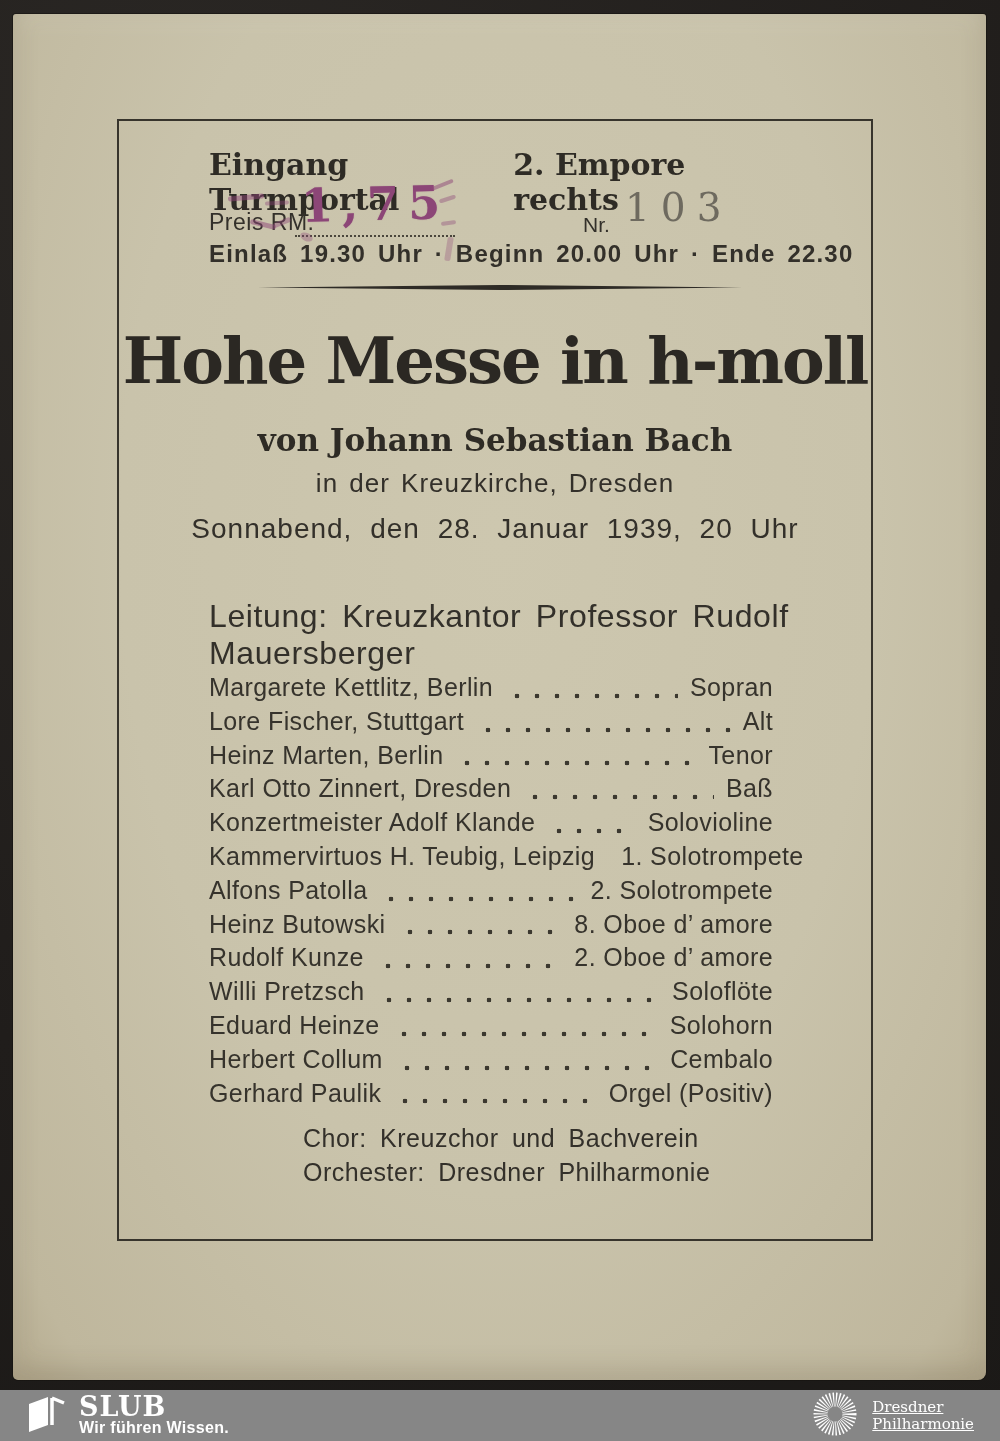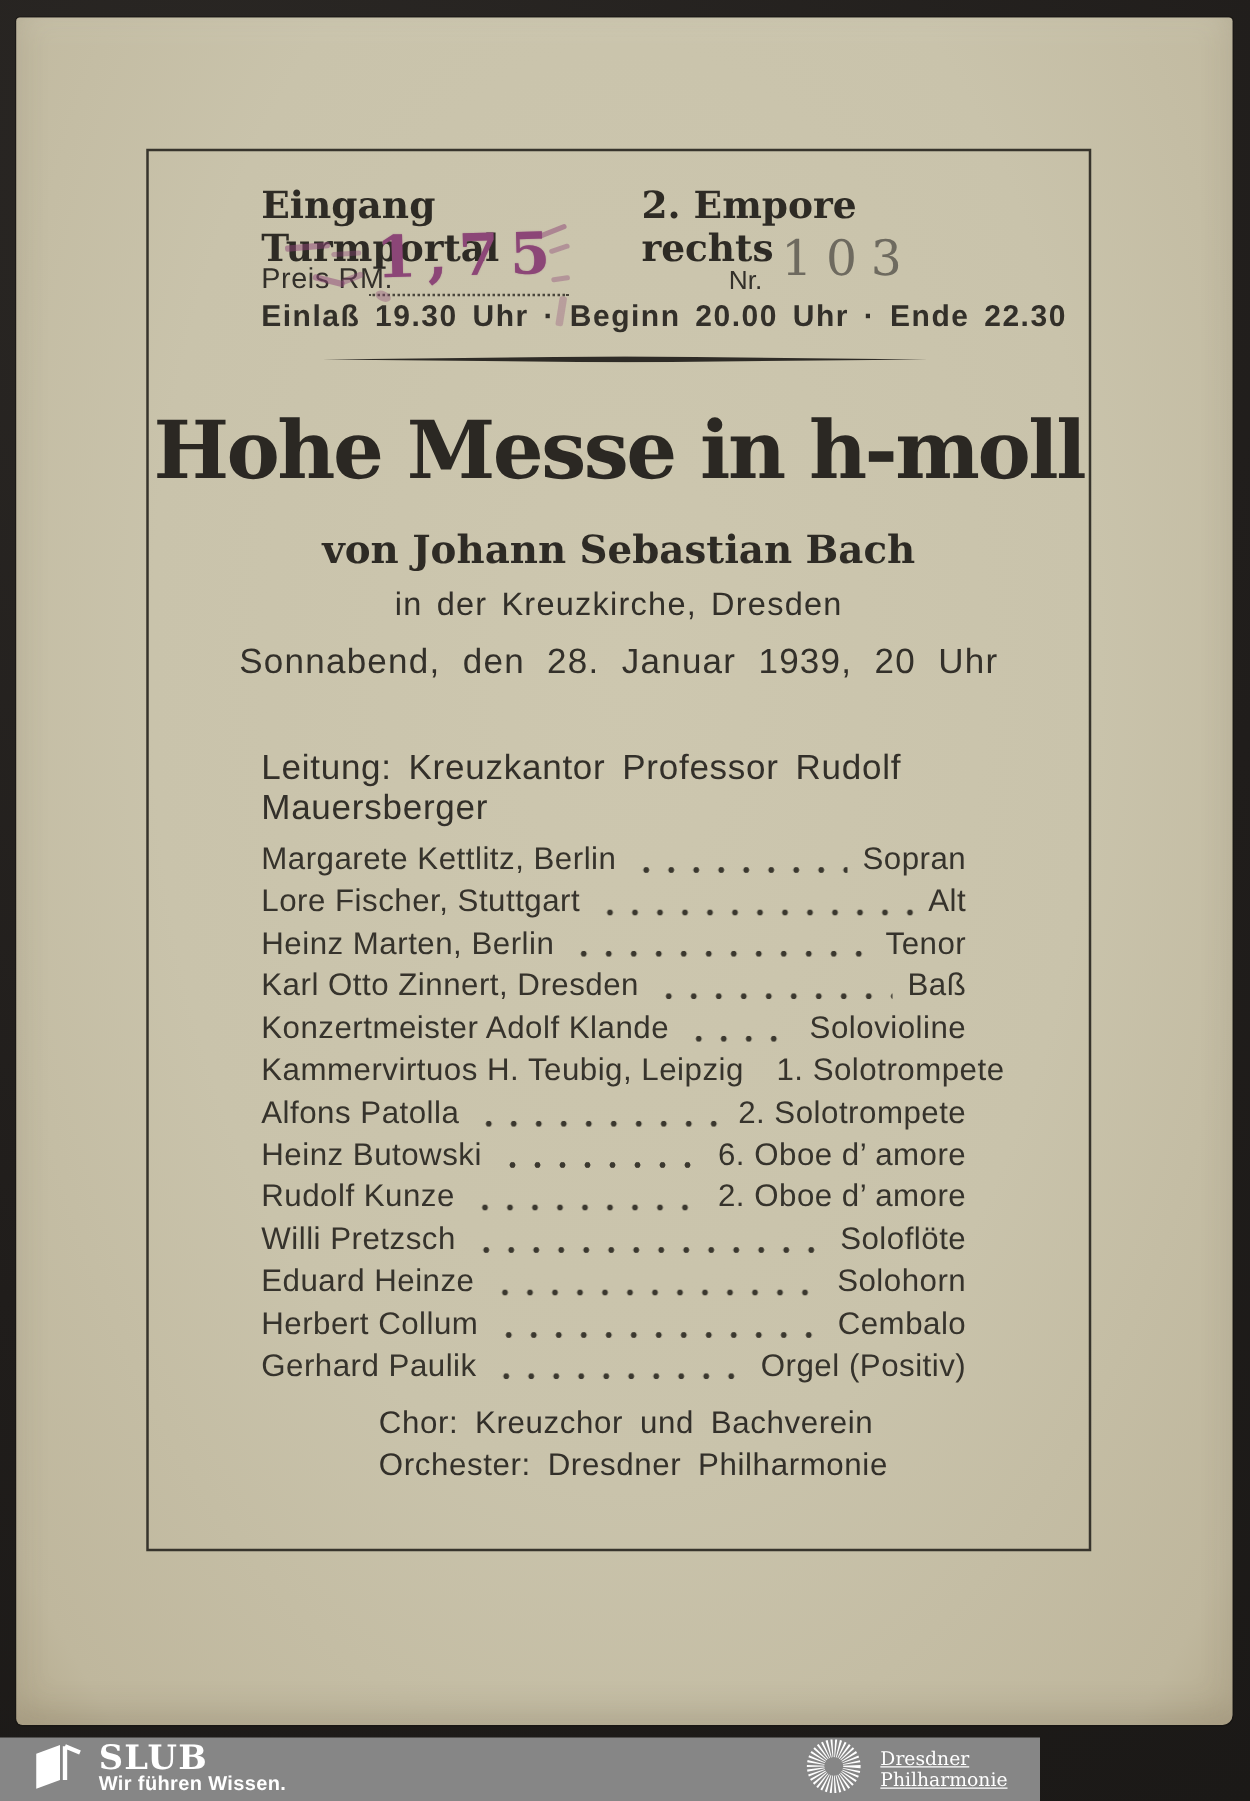--- a/index.html
+++ b/index.html
@@ -85,21 +85,21 @@
   .venue{
     position:absolute;top:347px;left:0;right:0;text-align:center;
     font-size:26px;color:#33302a;letter-spacing:1px;word-spacing:3px;
   }
   .dateline{
     position:absolute;top:392px;left:0;right:0;text-align:center;
     font-size:28px;color:#33302a;letter-spacing:1px;word-spacing:9px;
   }
   .conductor{
     position:absolute;top:477px;left:90px;
-    font-size:28px;color:#33302a;letter-spacing:.6px;word-spacing:5px;
+    font-size:32px;color:#33302a;letter-spacing:.6px;word-spacing:5px;
   }
   .soloists-heading{
     position:absolute;top:521px;left:0;right:0;text-align:center;
     font-size:25px;color:#33302a;letter-spacing:1px;
   }
   
   .rows{position:absolute;top:552px;left:90px;right:98px;}
   .row{
     display:flex;align-items:baseline;height:33.8px;
     font-size:25px;color:#36332c;letter-spacing:.4px;
@@ -112,21 +112,21 @@
     background-position:0 calc(100% - 8px);
   }
   .row .r{white-space:nowrap;}
   
   .ensemble{
     position:absolute;top:1000px;left:184px;
     font-size:25px;color:#33302a;letter-spacing:.5px;word-spacing:6px;line-height:34px;
   }
   
   .footer-bar{
-    position:absolute;left:0;bottom:0;width:832px;height:51px;background:#868686;
+    position:absolute;left:0;bottom:0;width:1000px;height:51px;background:#868686;
     display:flex;justify-content:space-between;align-items:center;
     padding:0 26px;box-sizing:border-box;
   }
   .slub{display:flex;align-items:center;gap:13px;}
   .slub-text{display:flex;flex-direction:column;}
   .slub-name{
     font-family:"DejaVu Serif",serif;font-weight:700;font-size:27px;line-height:25px;
     color:#fff;letter-spacing:1px;
   }
   .slub-tag{font-size:16px;font-weight:700;color:#fff;letter-spacing:.3px;}
@@ -206,21 +206,21 @@
           <span class="r">1. Solotrompete</span>
       </div>
       <div class="row">
         <span class="n">Alfons Patolla</span>
           <span class="leader"></span>
           <span class="r">2. Solotrompete</span>
       </div>
       <div class="row">
         <span class="n">Heinz Butowski</span>
           <span class="leader"></span>
-          <span class="r">6. Oboe d’ amore</span>
+          <span class="r">8. Oboe d’ amore</span>
       </div>
       <div class="row">
         <span class="n">Rudolf Kunze</span>
           <span class="leader"></span>
           <span class="r">2. Oboe d’ amore</span>
       </div>
       <div class="row">
         <span class="n">Willi Pretzsch</span>
           <span class="leader"></span>
           <span class="r">Soloflöte</span>

